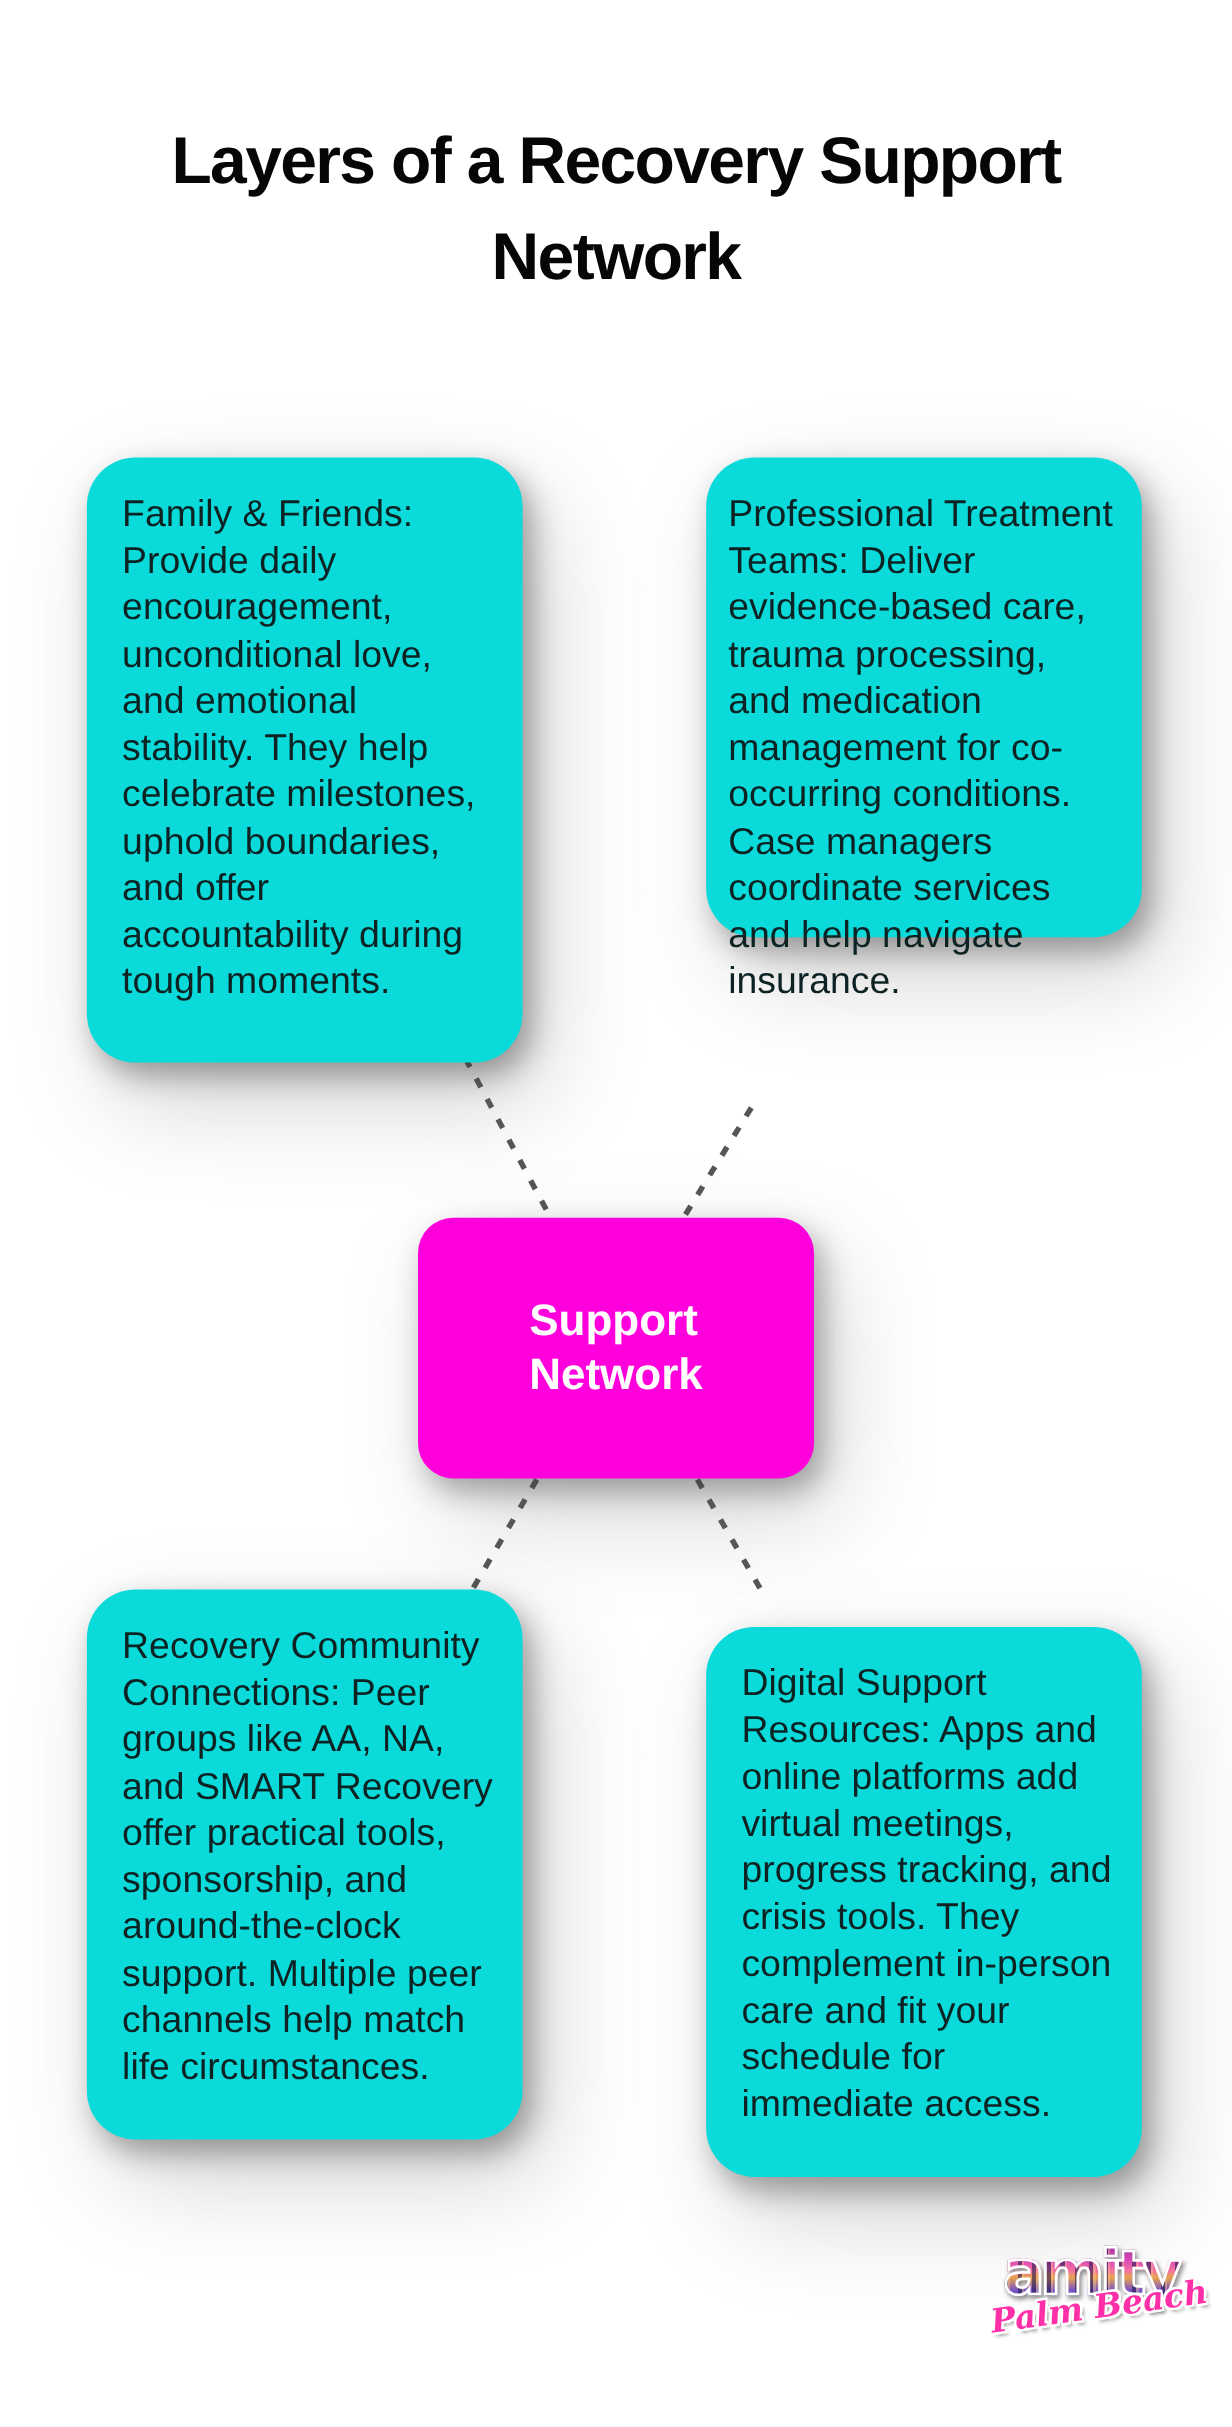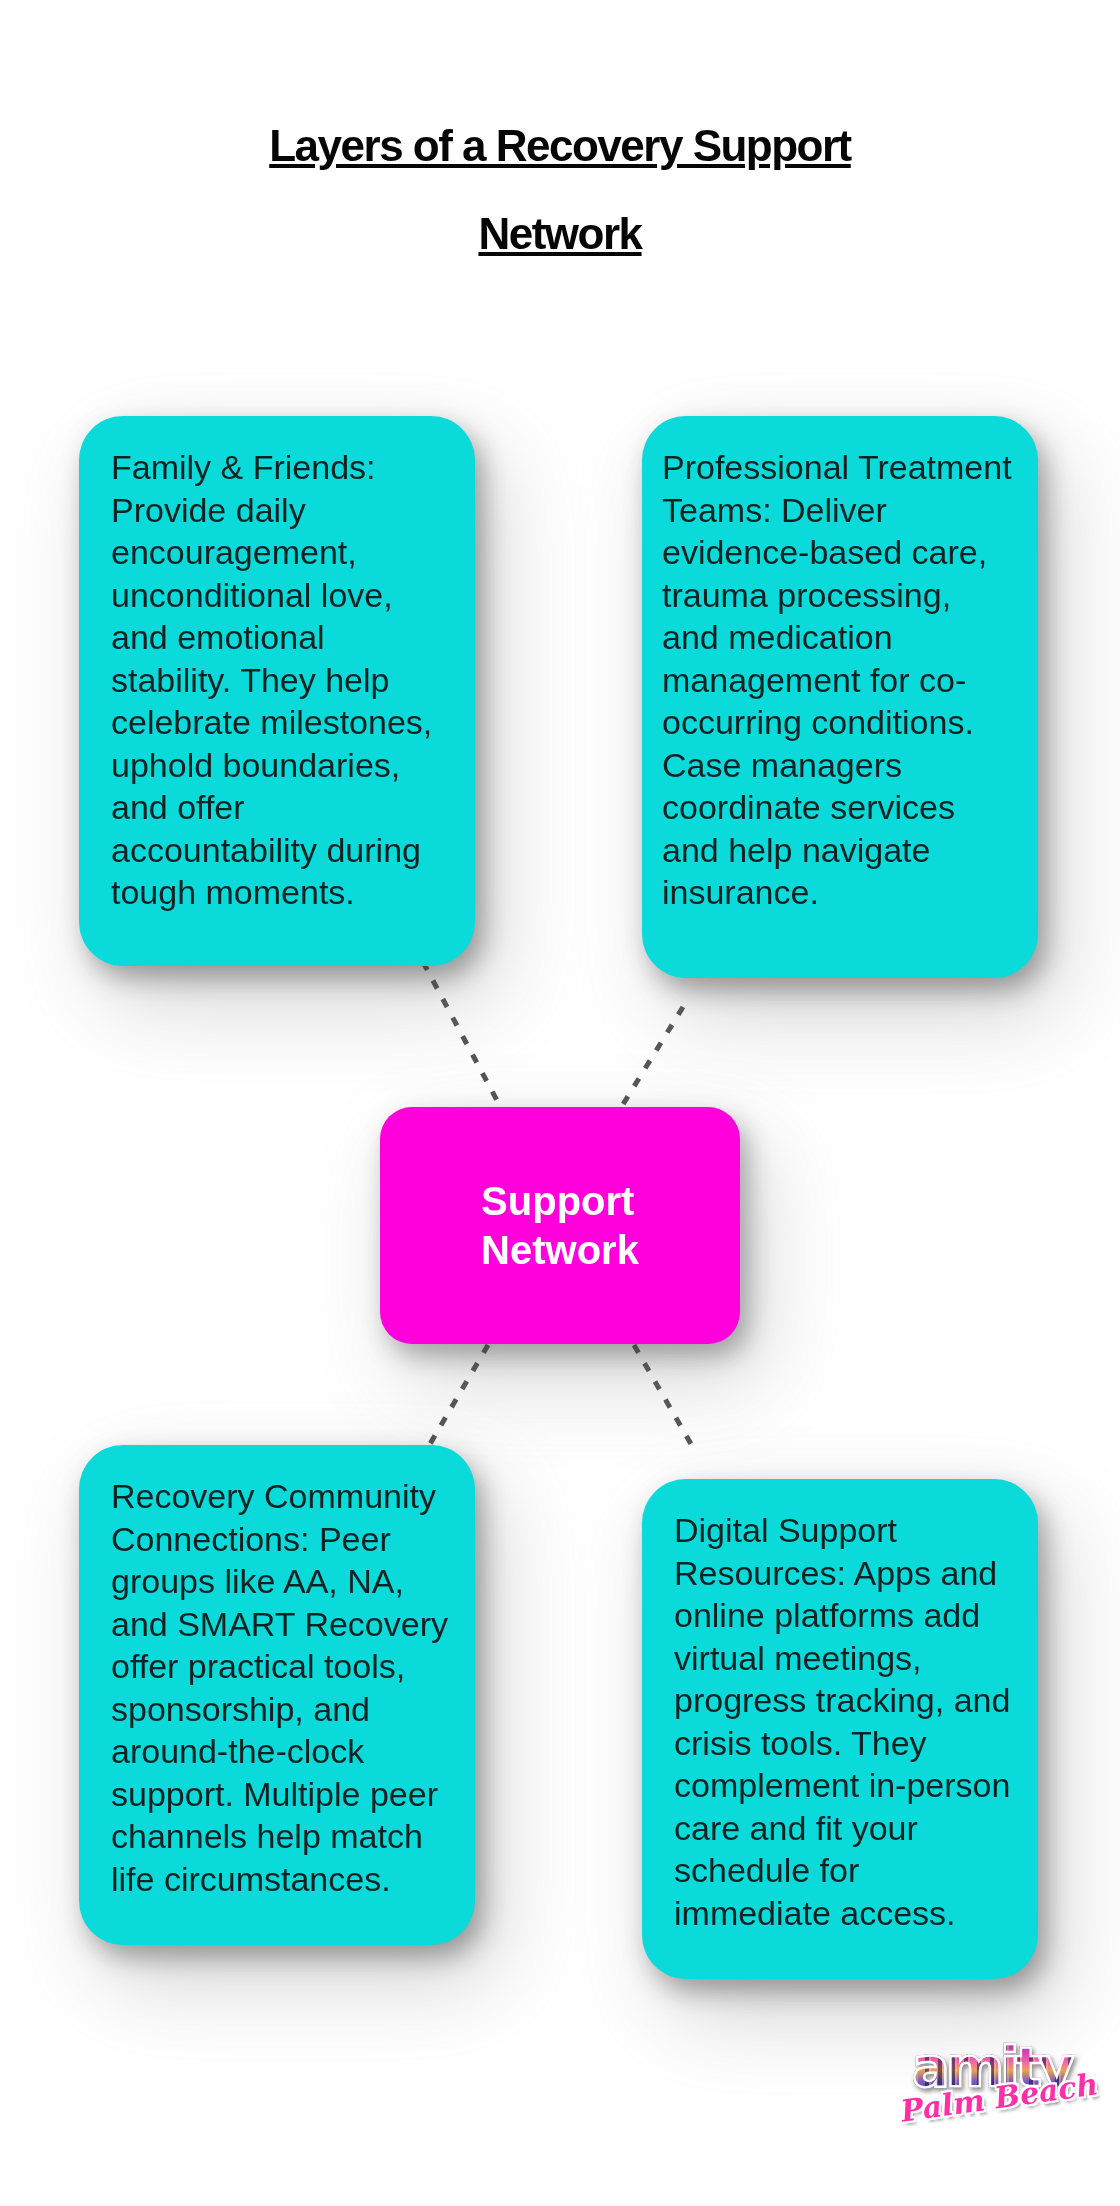--- a/index.html
+++ b/index.html
@@ -17,25 +17,24 @@
   }
   
   .title {
     position: absolute;
     left: 0;
     top: 102px;
     width: 1120px;
     margin: 0;
     text-align: center;
     font-weight: 700;
-    font-size: 44px;
+    font-size: 60px;
     line-height: 88px;
     letter-spacing: -1.5px;
     color: var(--title-text, #060606);
-    text-decoration: underline;
   }
   .title-line { display: block; }
 
   
   .connectors {
     position: absolute;
     left: 0;
     top: 0;
     width: 1120px;
     height: 2206px;
@@ -56,21 +55,21 @@
     box-shadow: 8px 12px 26px rgba(33, 33, 33, 0.38),
                 22px 36px 85px rgba(110, 110, 110, 0.30);
   }
   .node-text {
     margin: 0;
     font-size: 34px;
     line-height: 42.5px;
     color: var(--node-text, #0d2323);
   }
   .node-tl { left: 79px;  top: 416px;  width: 396px; height: 550px; }
-  .node-tr { left: 642px; top: 416px;  width: 396px; height: 562px; padding-left: 20px; }
+  .node-tr { left: 642px; top: 416px;  width: 396px; height: 436px; padding-left: 20px; }
   .node-bl { left: 79px;  top: 1445px; width: 396px; height: 500px; }
   .node-br { left: 642px; top: 1479px; width: 396px; height: 500px; }
 
   
   .center-node {
     position: absolute;
     left: 380px;
     top: 1107px;
     width: 360px;
     height: 237px;

